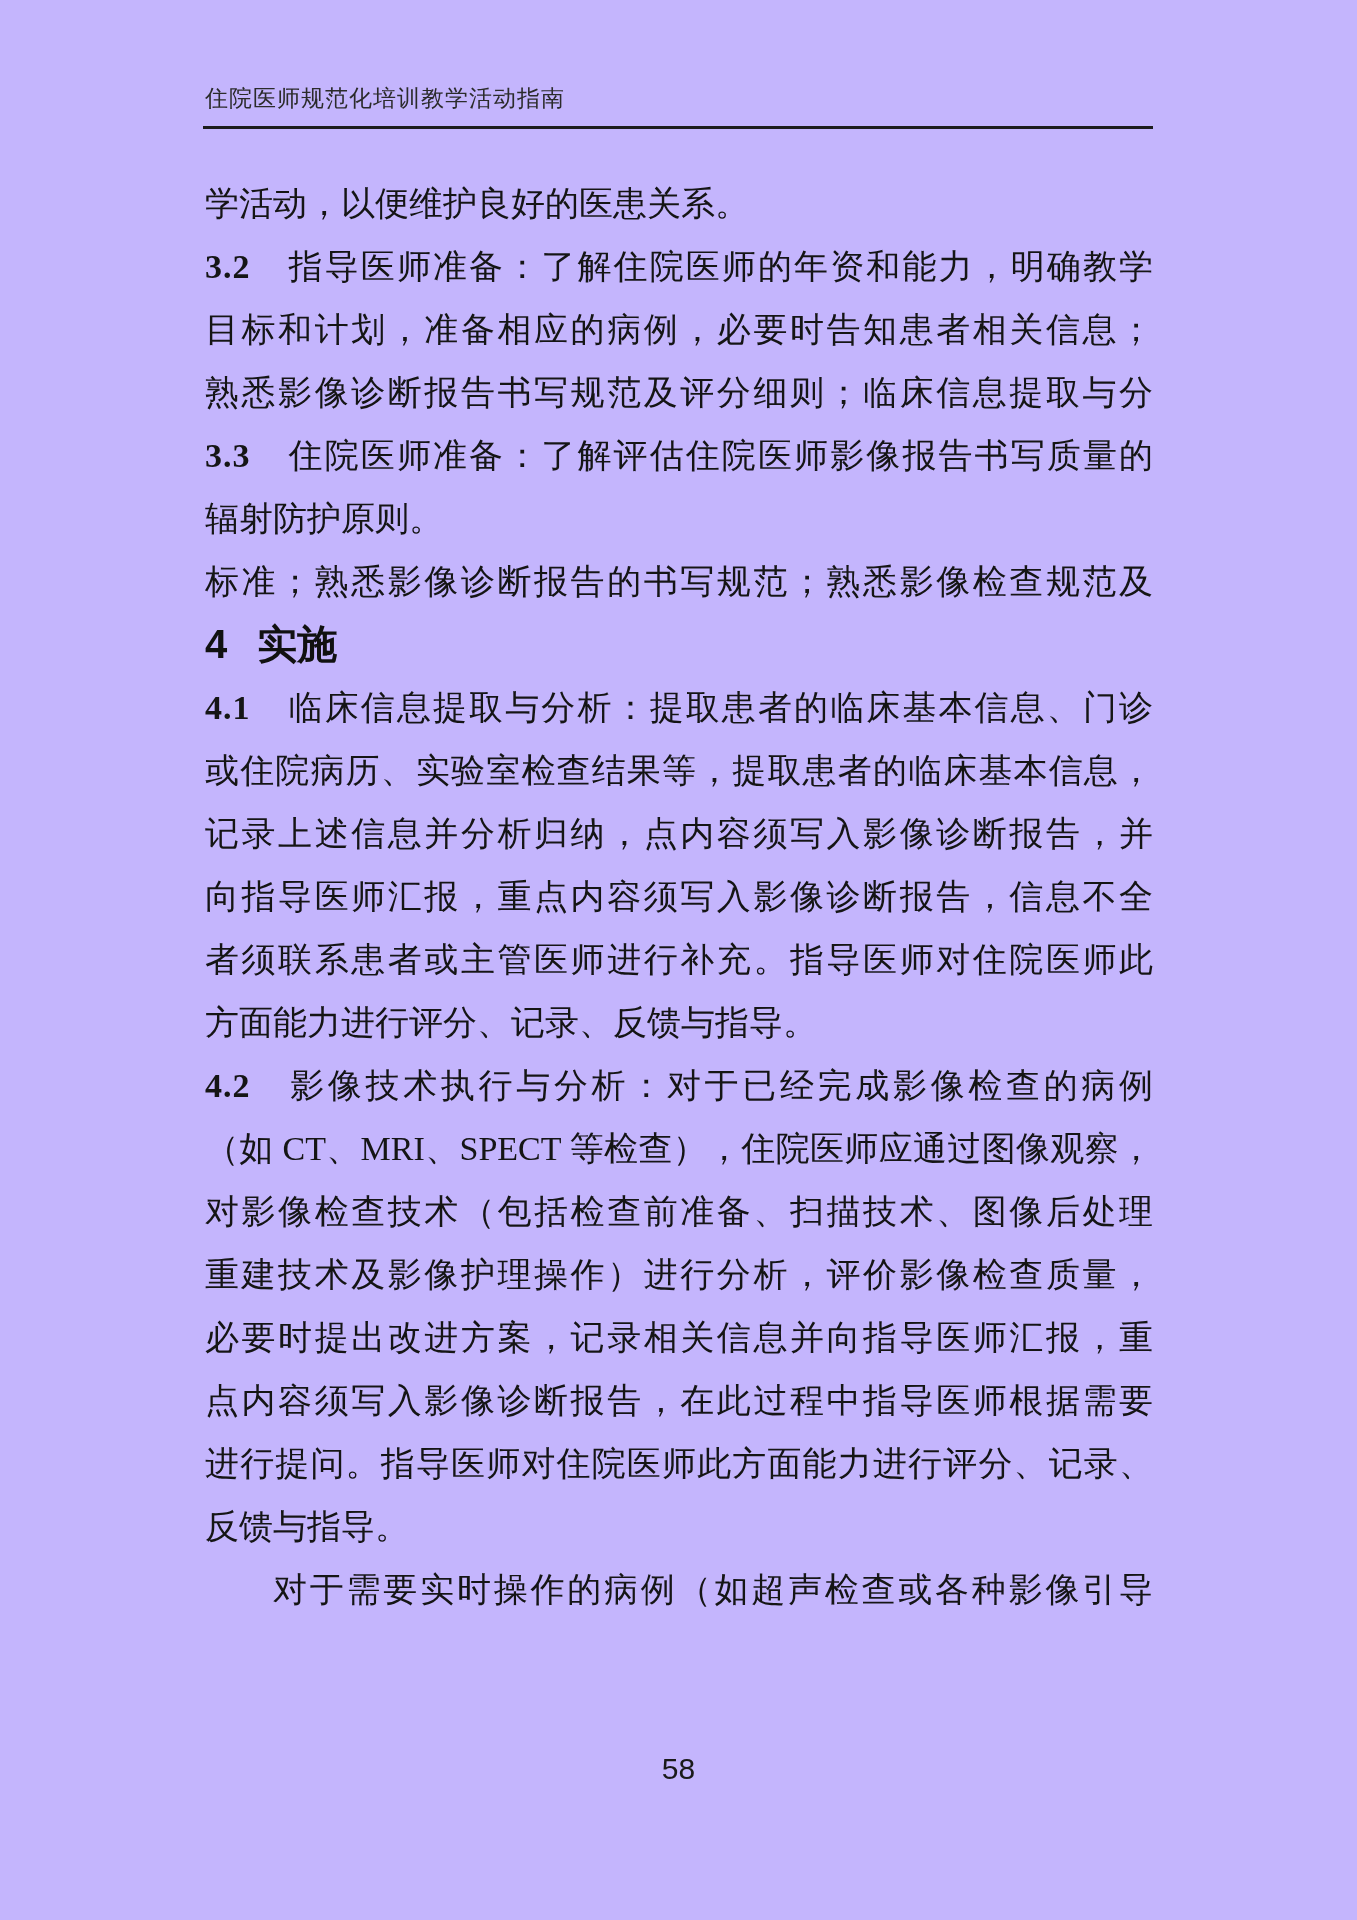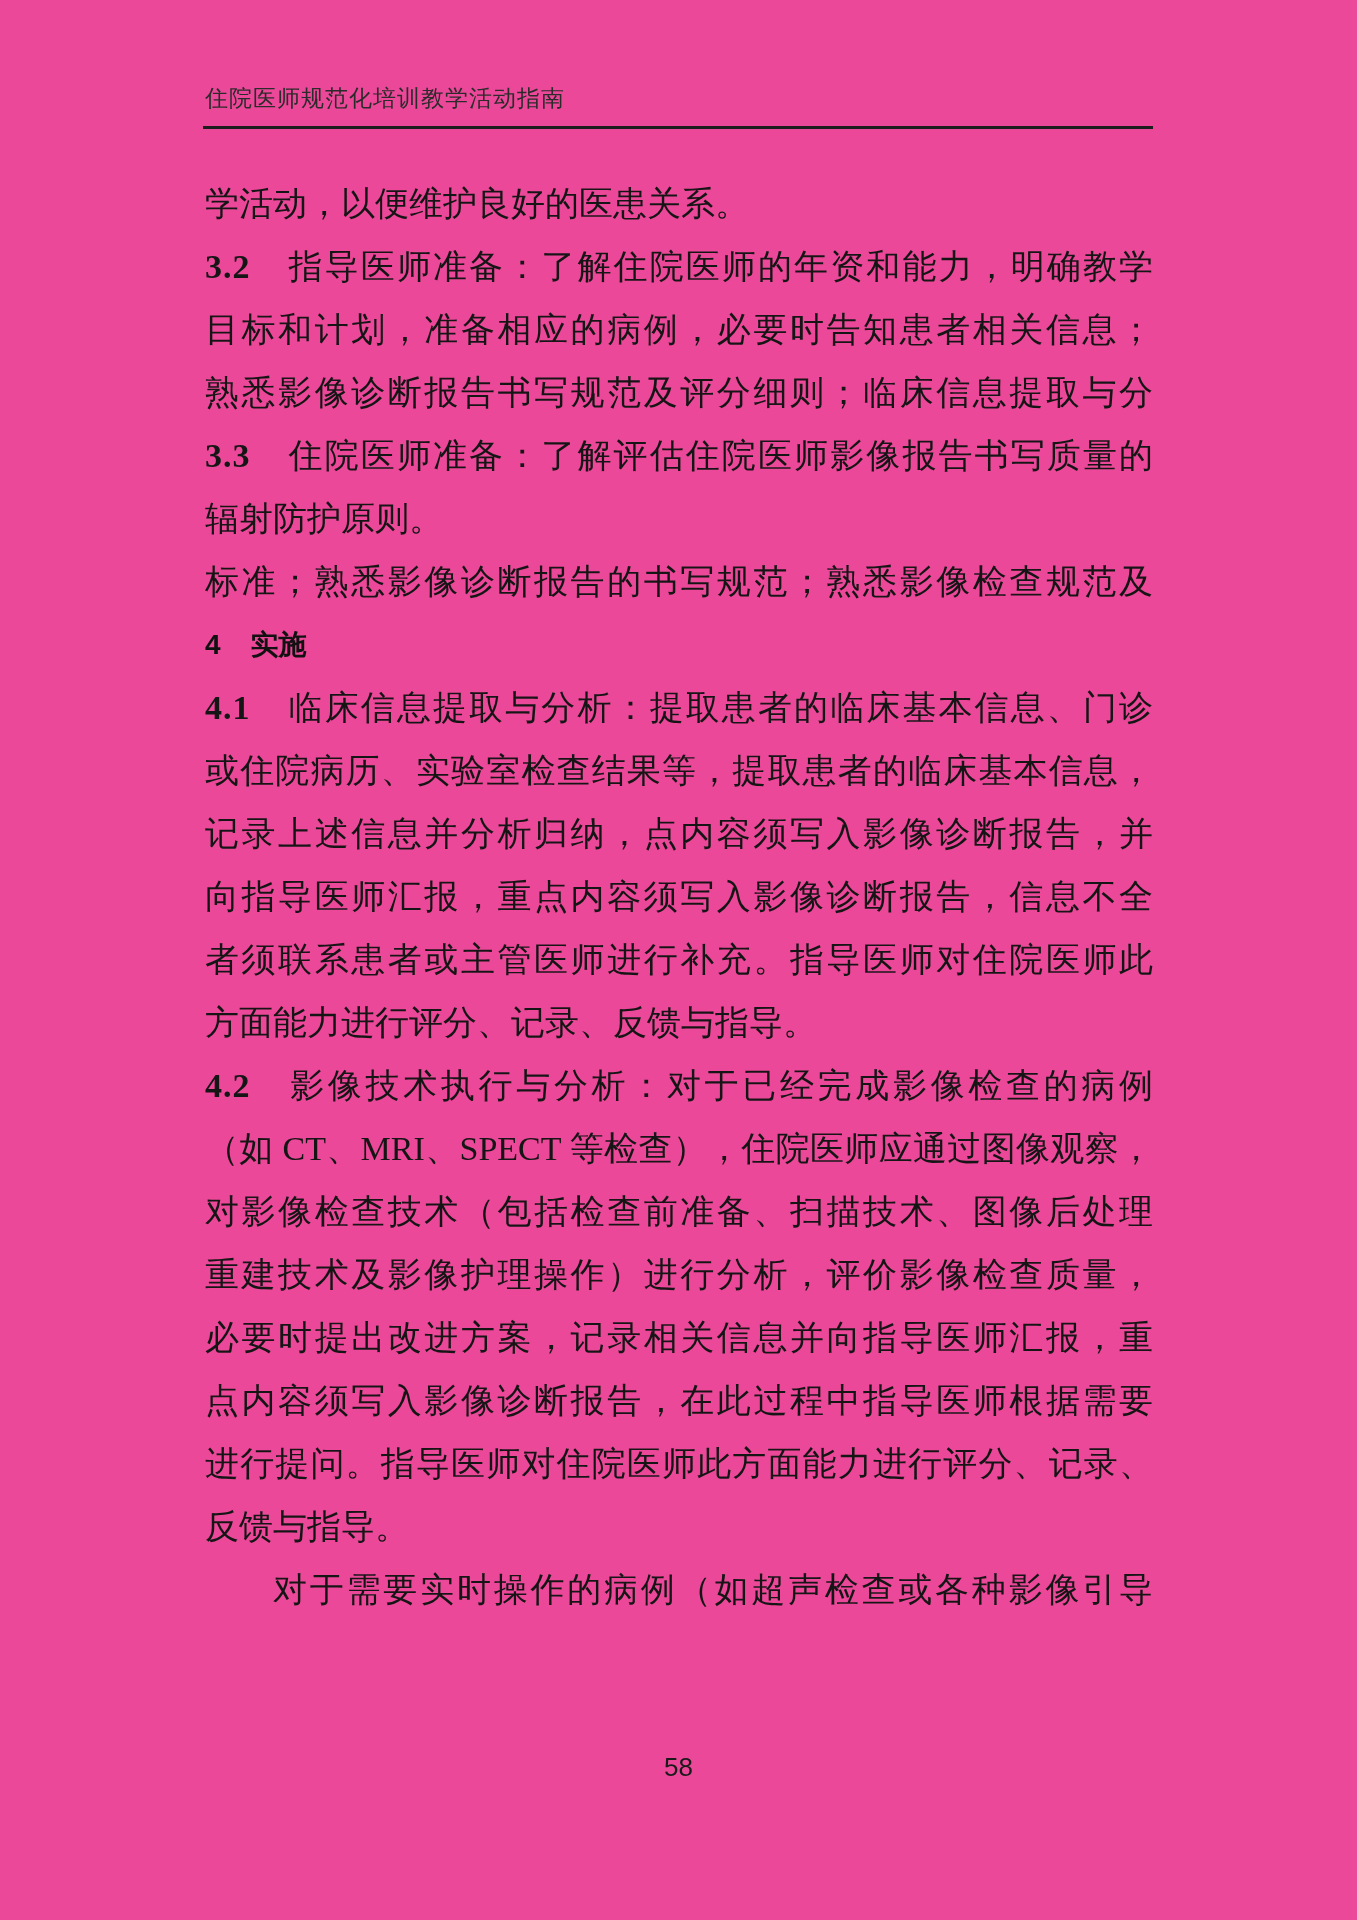--- a/index.html
+++ b/index.html
@@ -4,21 +4,21 @@
 <style>
   html, body {
     margin: 0;
     padding: 0;
     background: #ffffff;
   }
   .page {
     position: relative;
     width: 1357px;
     height: 1920px;
-    background: #ec4899;
+    background: #c4b5fd;
     overflow: hidden;
     font-family: "Liberation Serif", "DejaVu Serif", serif;
     color: #1a1a1a;
   }
   .header-title {
     position: absolute;
     left: 205px;
     top: 84px;
     font-size: 23px;
     line-height: 30px;
@@ -60,40 +60,40 @@
   .section-number {
     font-weight: bold;
     margin-right: 36px;
     letter-spacing: 1px;
   }
   .run-bold {
     font-weight: normal;
   }
   .heading-line {
     font-family: "Liberation Sans", "DejaVu Sans", sans-serif;
-    font-size: 28px;
+    font-size: 40px;
     font-weight: bold;
     text-align: left;
     text-align-last: left;
     height: 63px;
     line-height: 63px;
     color: #111111;
   }
   .heading-line .section-number {
     margin-right: 30px;
     letter-spacing: 0;
   }
   .page-number {
     position: absolute;
     left: 0;
     top: 1752px;
     width: 1357px;
     text-align: center;
     font-family: "Liberation Sans", "DejaVu Sans", sans-serif;
-    font-size: 26px;
+    font-size: 30px;
     color: #1a1a1a;
   }
 </style>
 </head>
 <body>
 
 <div class="page">
 
   <div class="header-title">住院医师规范化培训教学活动指南</div>
 

